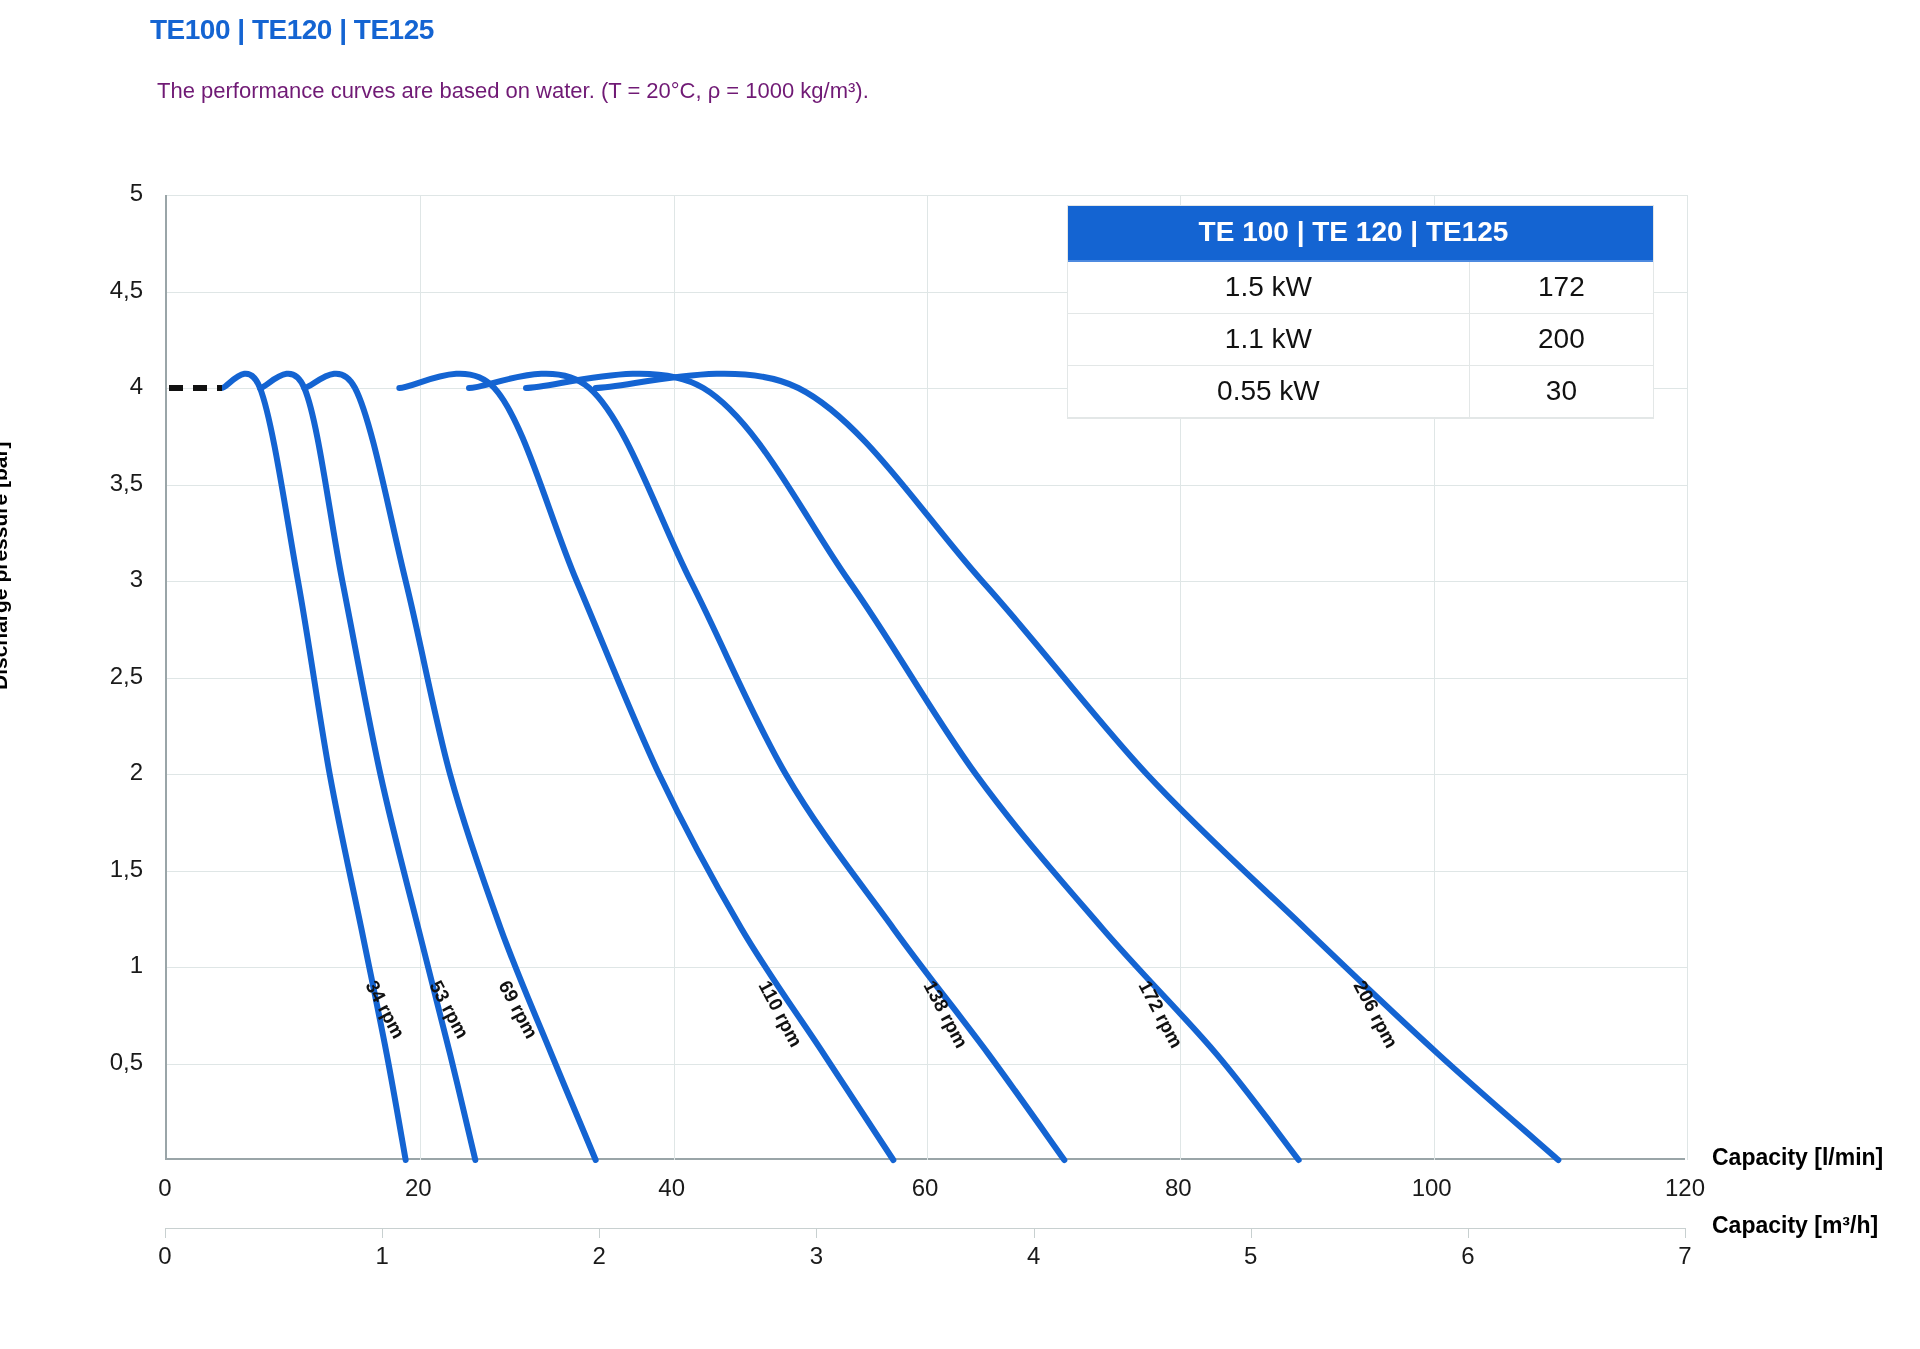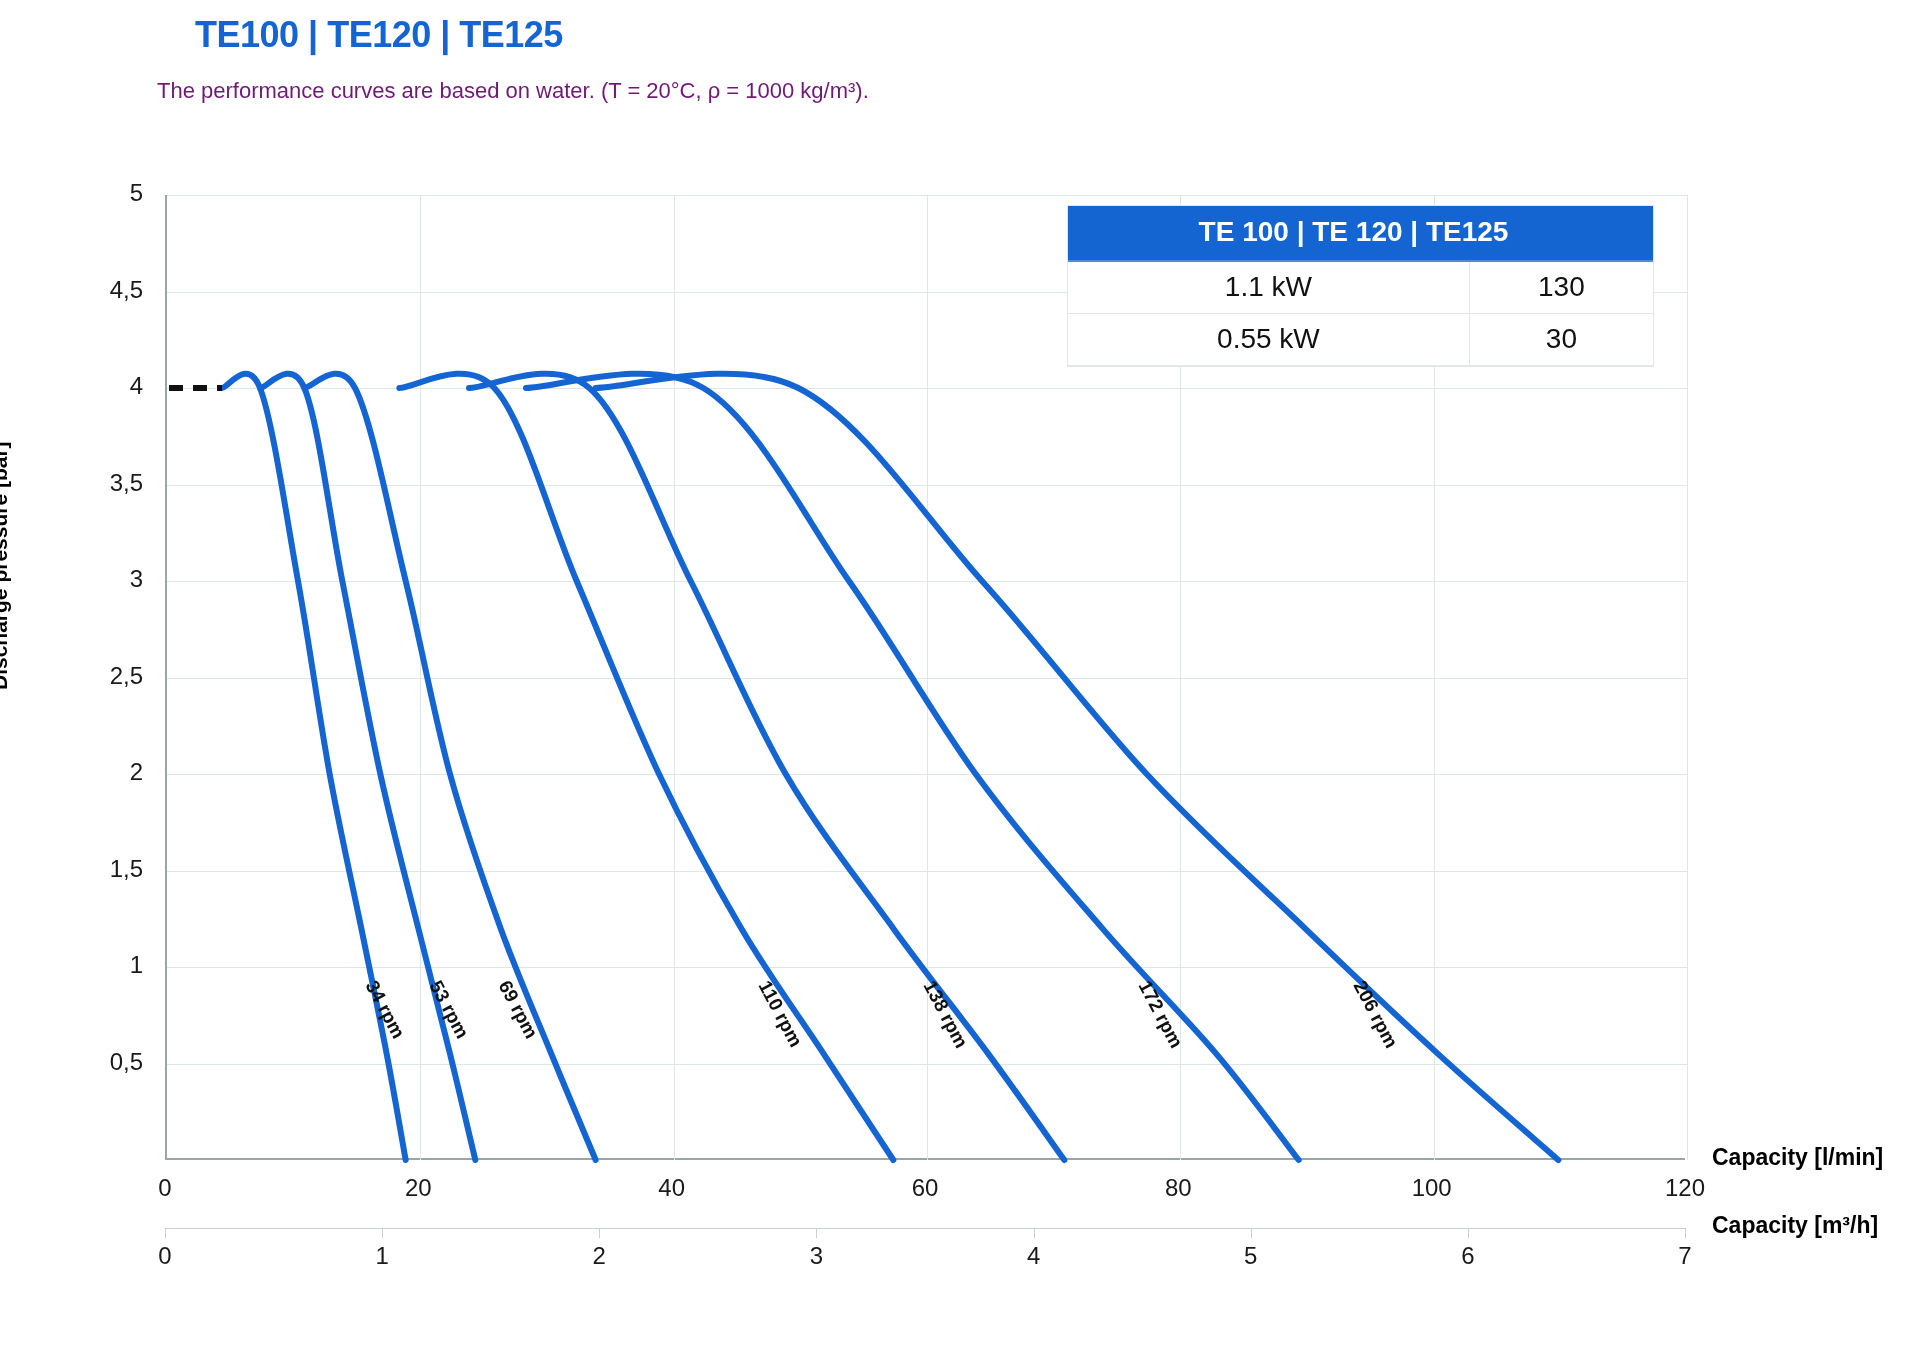--- a/index.html
+++ b/index.html
@@ -13,26 +13,25 @@
   #page {
     position: relative;
     width: 1920px;
     height: 1349px;
     background: #ffffff;
   }
   
   #title {
     position: absolute;
     left: 150px; top: 14px;
-    font-size: 36px;
+    font-size: 28px;
     font-weight: bold;
     color: #1464d2;
     letter-spacing: -0.5px;
     white-space: nowrap;
-    margin-left: 45px;
   }
   #subtitle {
     position: absolute;
     left: 157px; top: 78px;
     font-size: 22px;
     color: #701a75;
     white-space: nowrap;
   }
   
   #plot-area {
@@ -216,22 +215,26 @@
   <div id="xlabel2">Capacity [m³/h]</div>
 
   <table id="spec-table">
     <thead>
       <tr>
         <th class="title-cell" colspan="2">TE 100 | TE 120 | TE125</th>
       </tr>
     </thead>
     <tbody id="spec-table-body">
         <tr>
+          <td>1.5 kW</td>
+          <td>172</td>
+        </tr>
+        <tr>
           <td>1.1 kW</td>
-          <td>130</td>
+          <td>200</td>
         </tr>
         <tr>
           <td>0.55 kW</td>
           <td>30</td>
         </tr>
       </tbody>
   </table>
 
 <div class="ytick" style="left: 83px; top: 179px; right: auto;">5</div>
     <div class="ytick" style="left: 83px; top: 275.5px; right: auto;">4,5</div>

